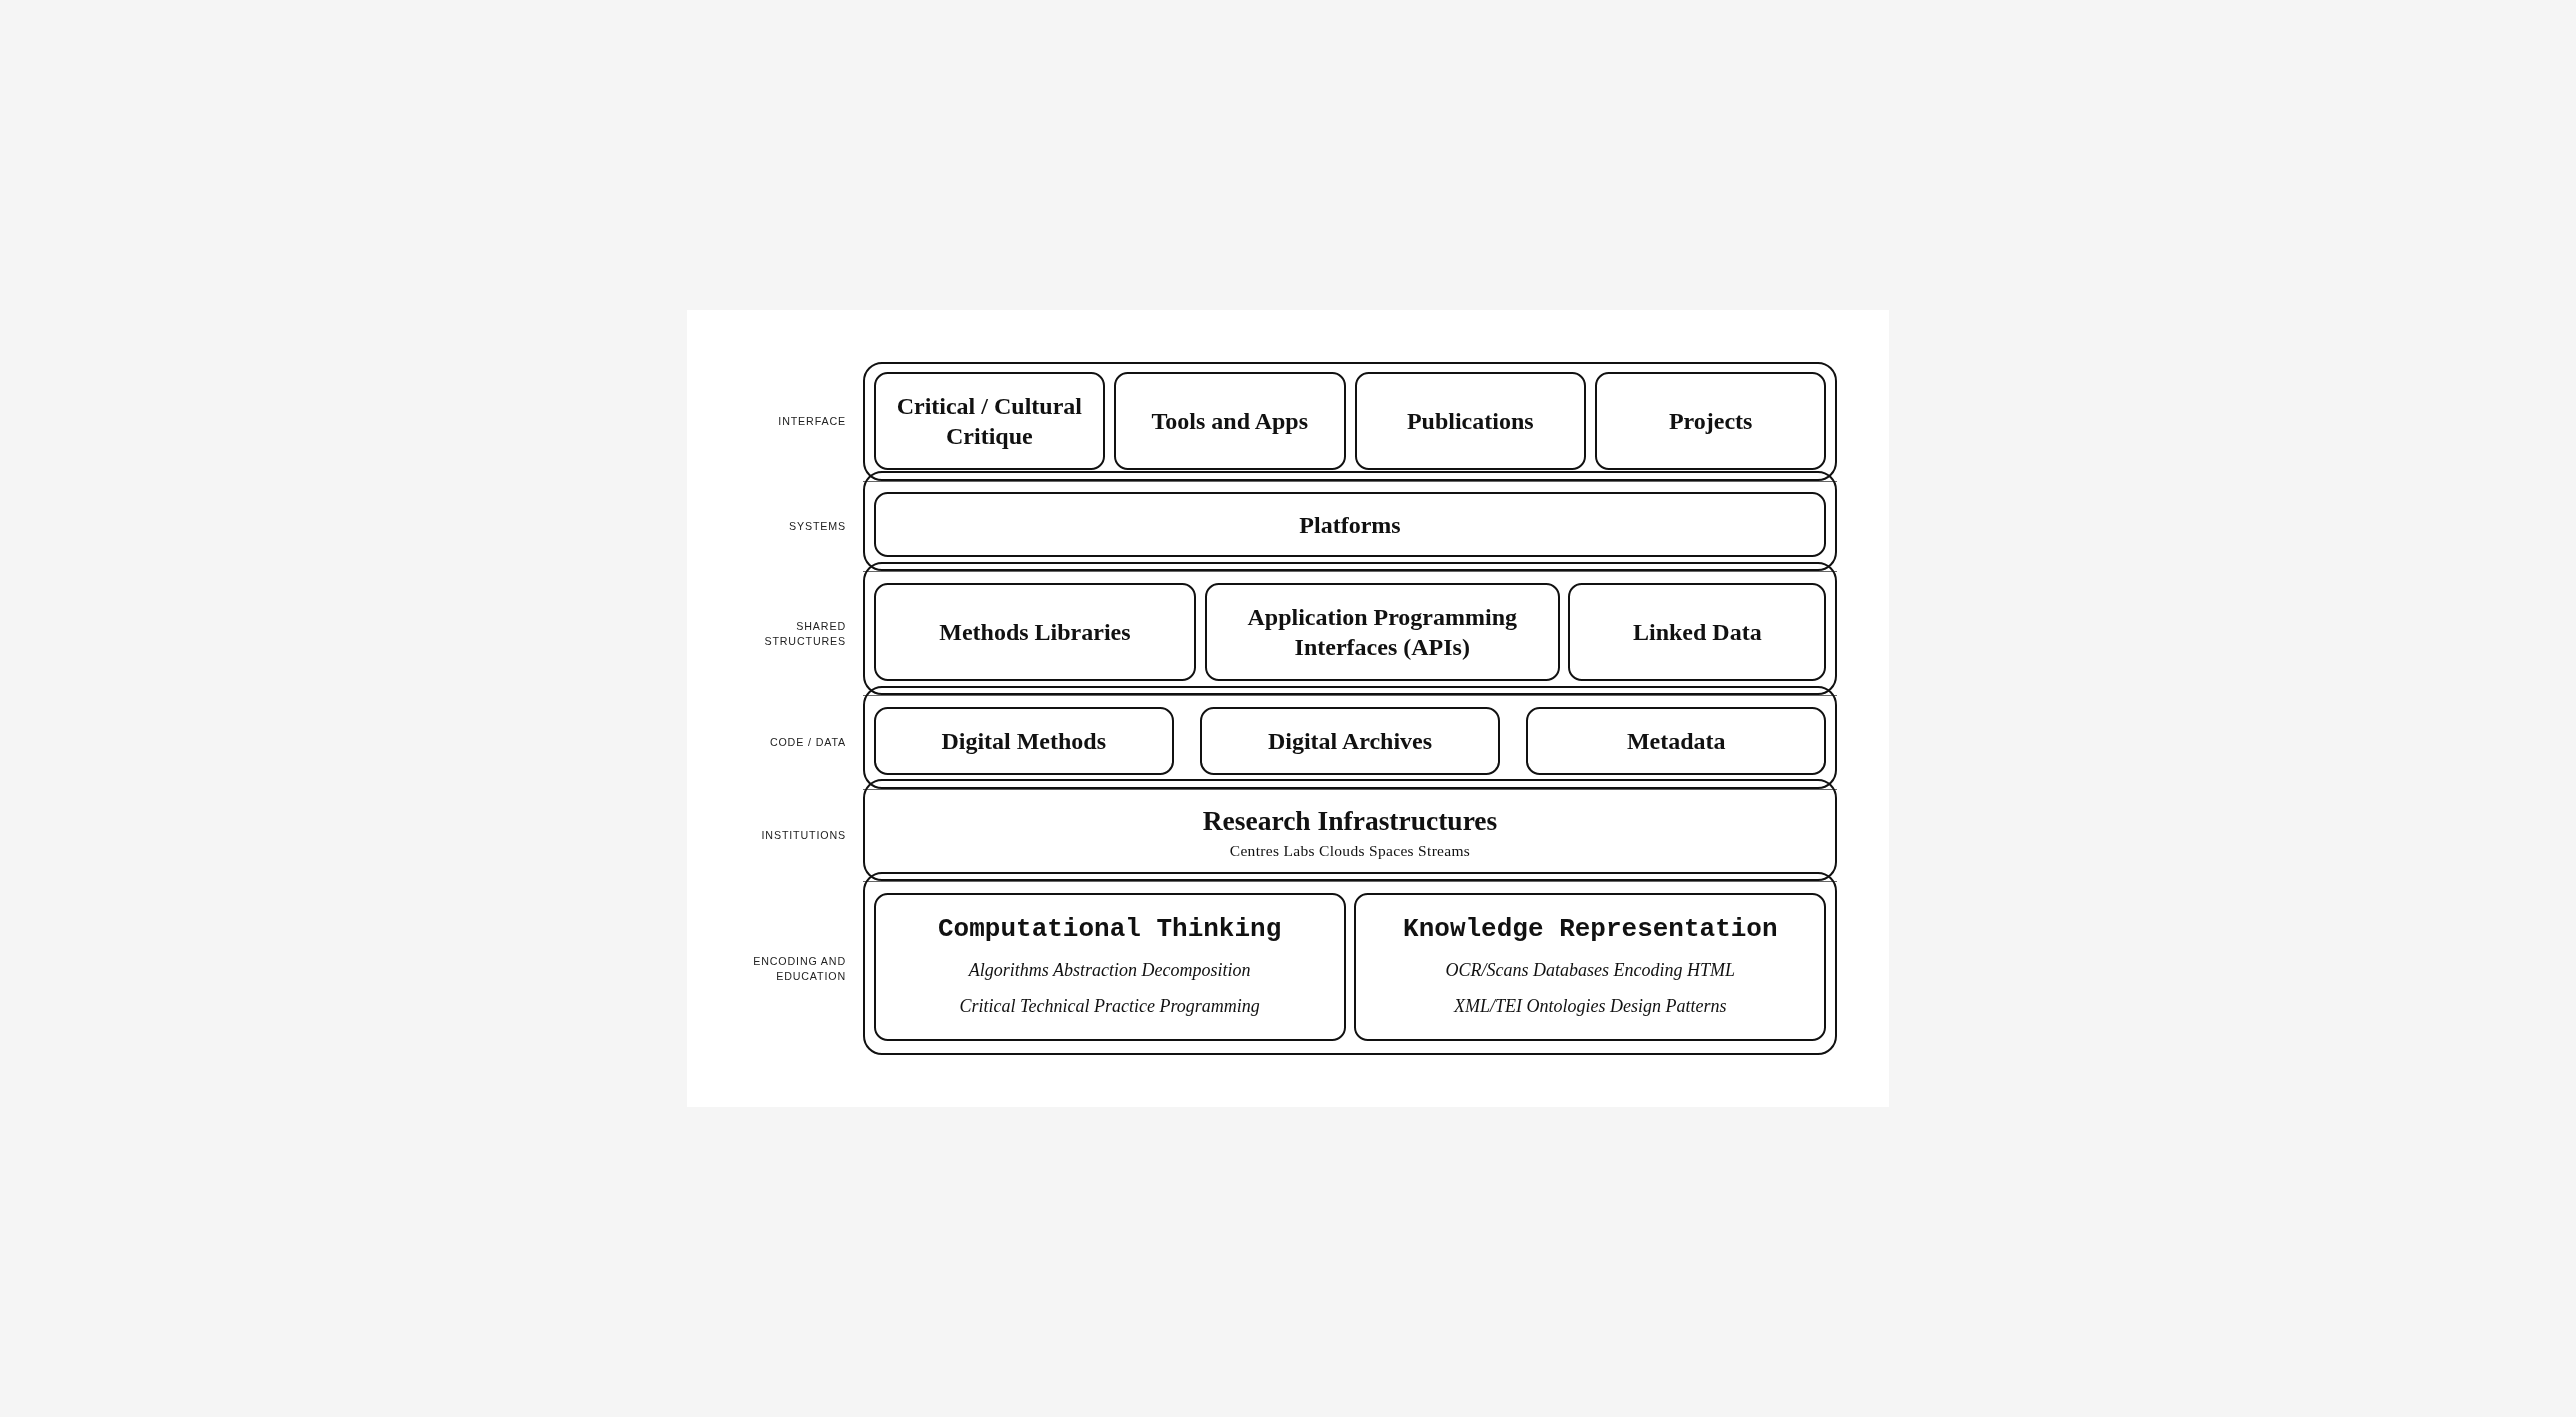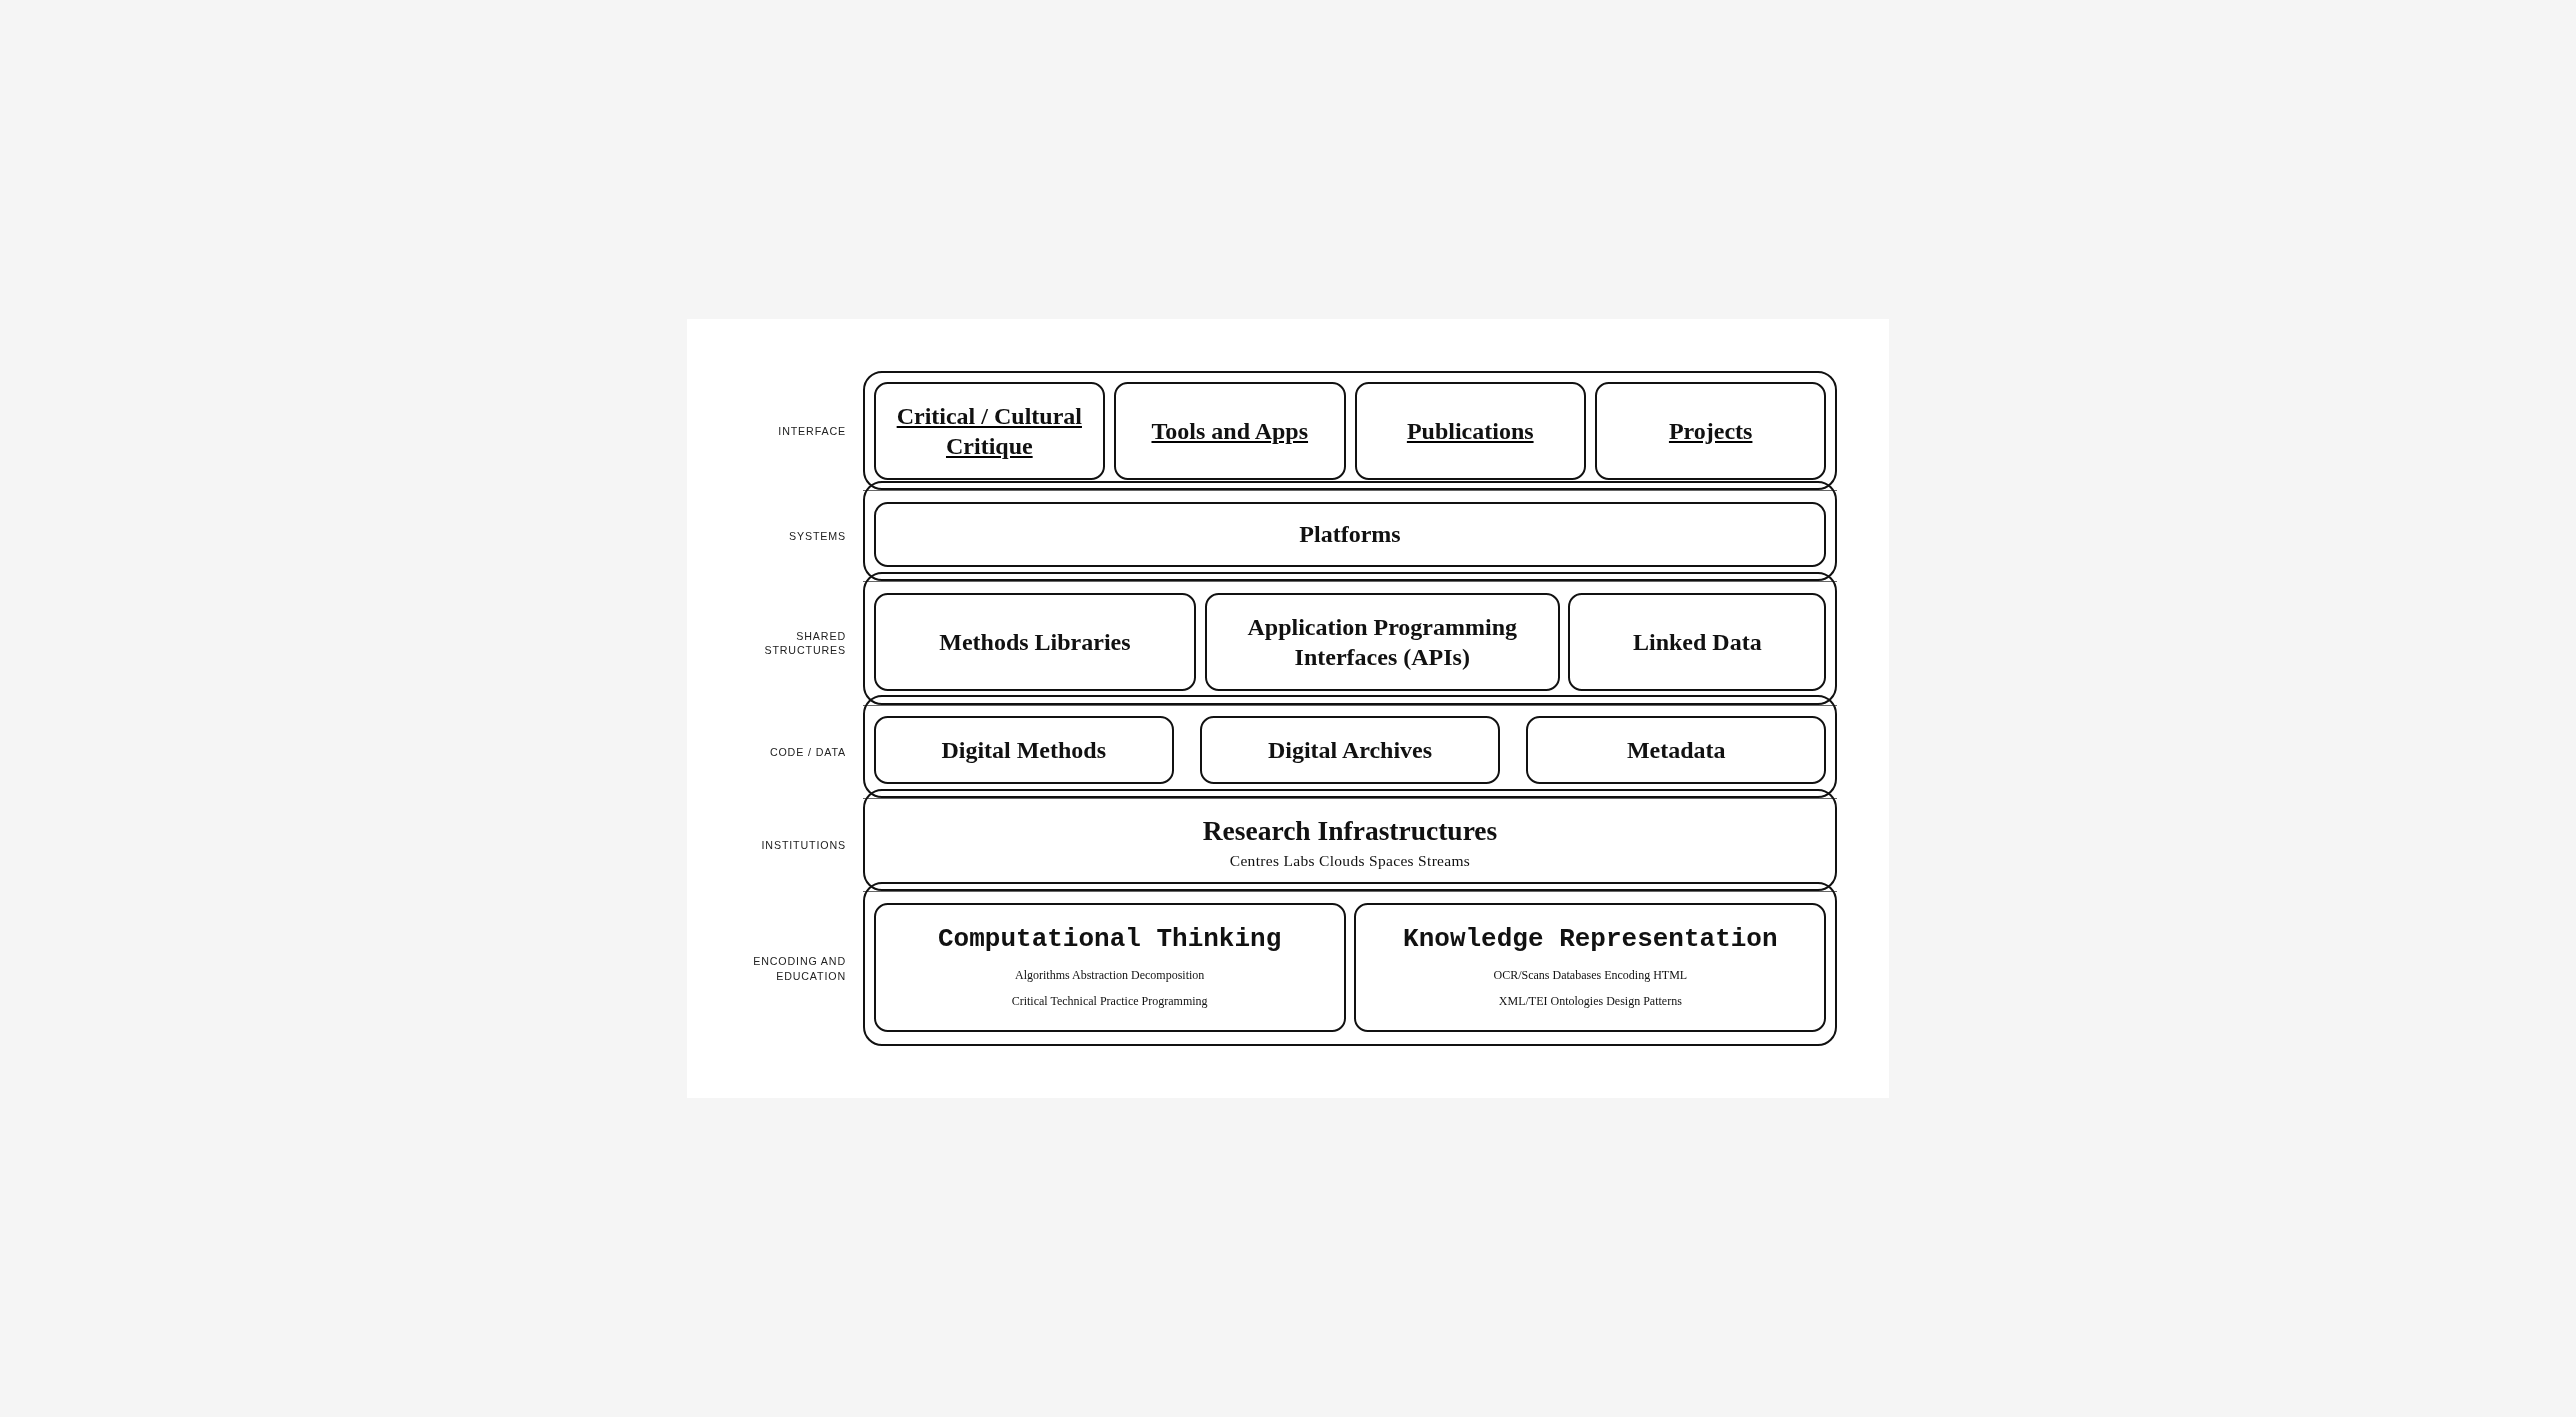--- a/index.html
+++ b/index.html
@@ -30,21 +30,20 @@
 
     
     .interface-layer {
       padding: 8.6px 8.6px 8.6px 8.6px;
     }
 
     .interface-boxes {
       display: grid;
       grid-template-columns: 1fr 1fr 1fr 1fr;
       gap: 9px;
-      text-decoration: underline;
     }
 
     .box {
       border: 2.1px solid #111;
       border-radius: 13.7px;
       display: flex;
       align-items: center;
       justify-content: center;
       text-align: center;
       padding: 17px 13.7px;
@@ -165,24 +164,25 @@
 
     .enc-title {
       font-size: 26px;
       font-weight: bold;
       font-family: Liberation Mono, monospace;
       color: #111;
       margin-bottom: 5.2px;
     }
 
     .enc-sub {
-      font-size: 12px;
+      font-size: 18px;
       font-family: 'Georgia', serif;
       color: #111;
       line-height: 1.6;
+      font-style: italic;
     }
 
     .full-row {
       display: flex;
       align-items: stretch;
     }
 
     .label-area {
       width: 142px;
       min-width: 142px;

